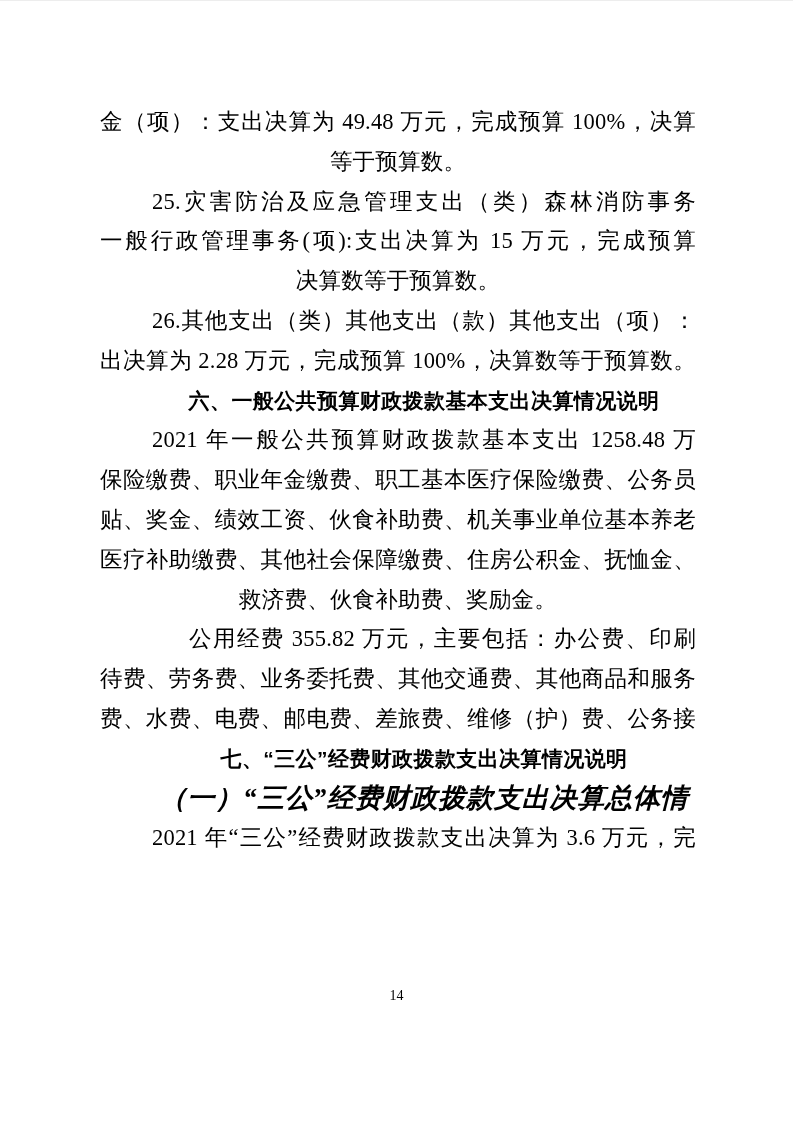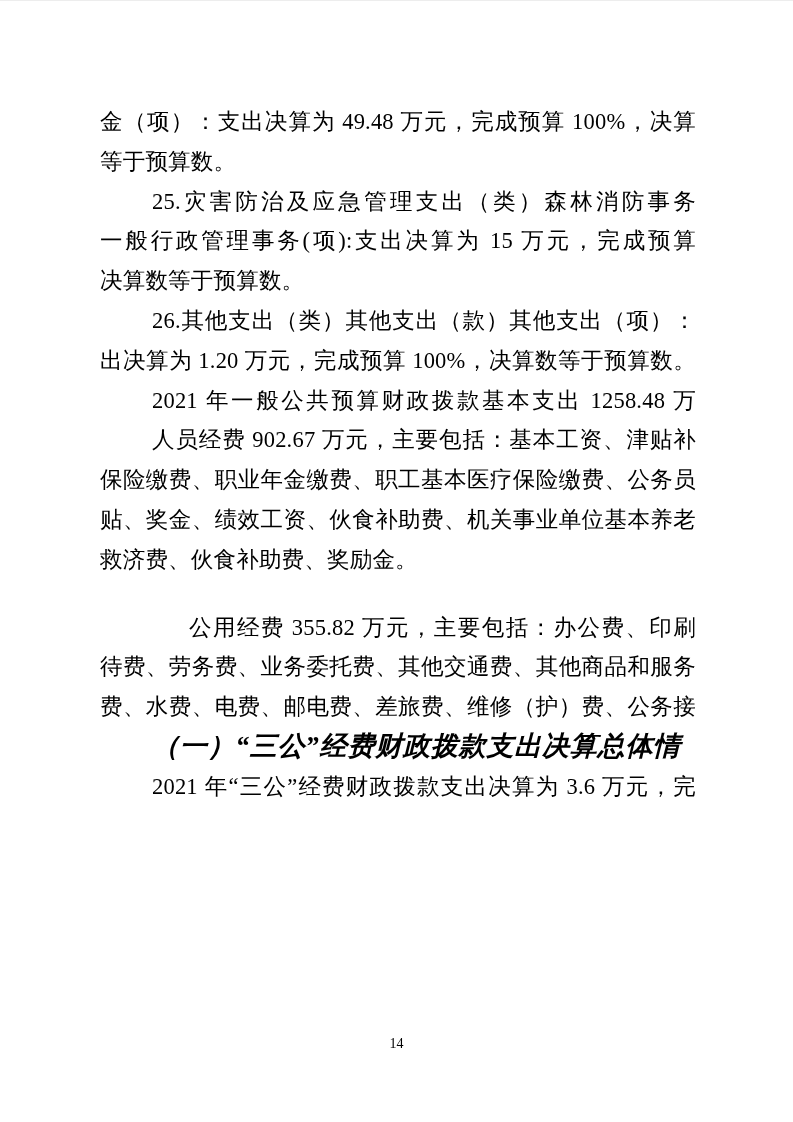--- a/index.html
+++ b/index.html
@@ -21,75 +21,77 @@
   .content {
     position: absolute;
     left: 100px;
     top: 101px;
     width: 596px;
   }
   .ln {
     font-size: 22.5px;
     line-height: 39.8px;
     height: 39.8px;
-    text-align: left;
+    text-align: center;
     letter-spacing: 0.2px;
     overflow: hidden;
   }
   
   .stretch {
     text-align: justify;
     text-align-last: justify;
     -moz-text-align-last: justify;
   }
   .ind2 { padding-left: 52px; }
-  .ind4 { padding-left: 89px; margin-top: 28px; }
+  .ind4 { padding-left: 89px; }
   .h-hei {
     font-family: "Liberation Sans", "DejaVu Sans", sans-serif;
     font-weight: bold;
     font-size: 21px;
     letter-spacing: 0.4px;
   }
   .h-kai {
     font-family: "Liberation Serif", "DejaVu Serif", serif;
     font-weight: bold;
     font-style: italic;
     font-size: 27px;
     letter-spacing: 0.8px;
   }
   .pagenum {
     position: absolute;
     left: 0;
     right: 0;
-    top: 1034px;
+    top: 986px;
     text-align: center;
     font-size: 14px;
     line-height: 18px;
     font-family: "Liberation Serif", "DejaVu Serif", serif;
     color: #000000;
   }
 </style>
 </head>
 <body>
 
 <div class="page">
   <div class="content">
     <div class="ln stretch">金（项）：支出决算为 49.48 万元，完成预算 100%，决算数</div>
     <div class="ln">等于预算数。</div>
     <div class="ln ind2 stretch">25.灾害防治及应急管理支出（类）森林消防事务（款）</div>
     <div class="ln stretch">一般行政管理事务(项):支出决算为 15 万元，完成预算 100%,</div>
     <div class="ln">决算数等于预算数。</div>
     <div class="ln ind2 stretch">26.其他支出（类）其他支出（款）其他支出（项）：支</div>
-    <div class="ln stretch">出决算为 1.20 万元，完成预算 100%，决算数等于预算数。</div>
+    <div class="ln stretch">出决算为 2.28 万元，完成预算 100%，决算数等于预算数。</div>
+    <div class="ln ind2 h-hei">六、一般公共预算财政拨款基本支出决算情况说明</div>
     <div class="ln ind2 stretch">2021 年一般公共预算财政拨款基本支出 1258.48 万元，</div>
-    <div class="ln ind2 stretch">人员经费 902.67 万元，主要包括：基本工资、津贴补</div>
     <div class="ln stretch">保险缴费、职业年金缴费、职工基本医疗保险缴费、公务员</div>
     <div class="ln stretch">贴、奖金、绩效工资、伙食补助费、机关事业单位基本养老</div>
+    <div class="ln stretch">医疗补助缴费、其他社会保障缴费、住房公积金、抚恤金、</div>
     <div class="ln">救济费、伙食补助费、奖励金。</div>
     <div class="ln ind4 stretch">公用经费 355.82 万元，主要包括：办公费、印刷</div>
     <div class="ln stretch">待费、劳务费、业务委托费、其他交通费、其他商品和服务</div>
     <div class="ln stretch">费、水费、电费、邮电费、差旅费、维修（护）费、公务接</div>
+    <div class="ln ind2 h-hei">七、“三公”经费财政拨款支出决算情况说明</div>
     <div class="ln ind2 h-kai">（一）“三公”经费财政拨款支出决算总体情况说明</div>
     <div class="ln ind2 stretch">2021 年“三公”经费财政拨款支出决算为 3.6 万元，完</div>
   </div>
 
   <div class="pagenum">14</div>
 </div>
 
 </body></html>

